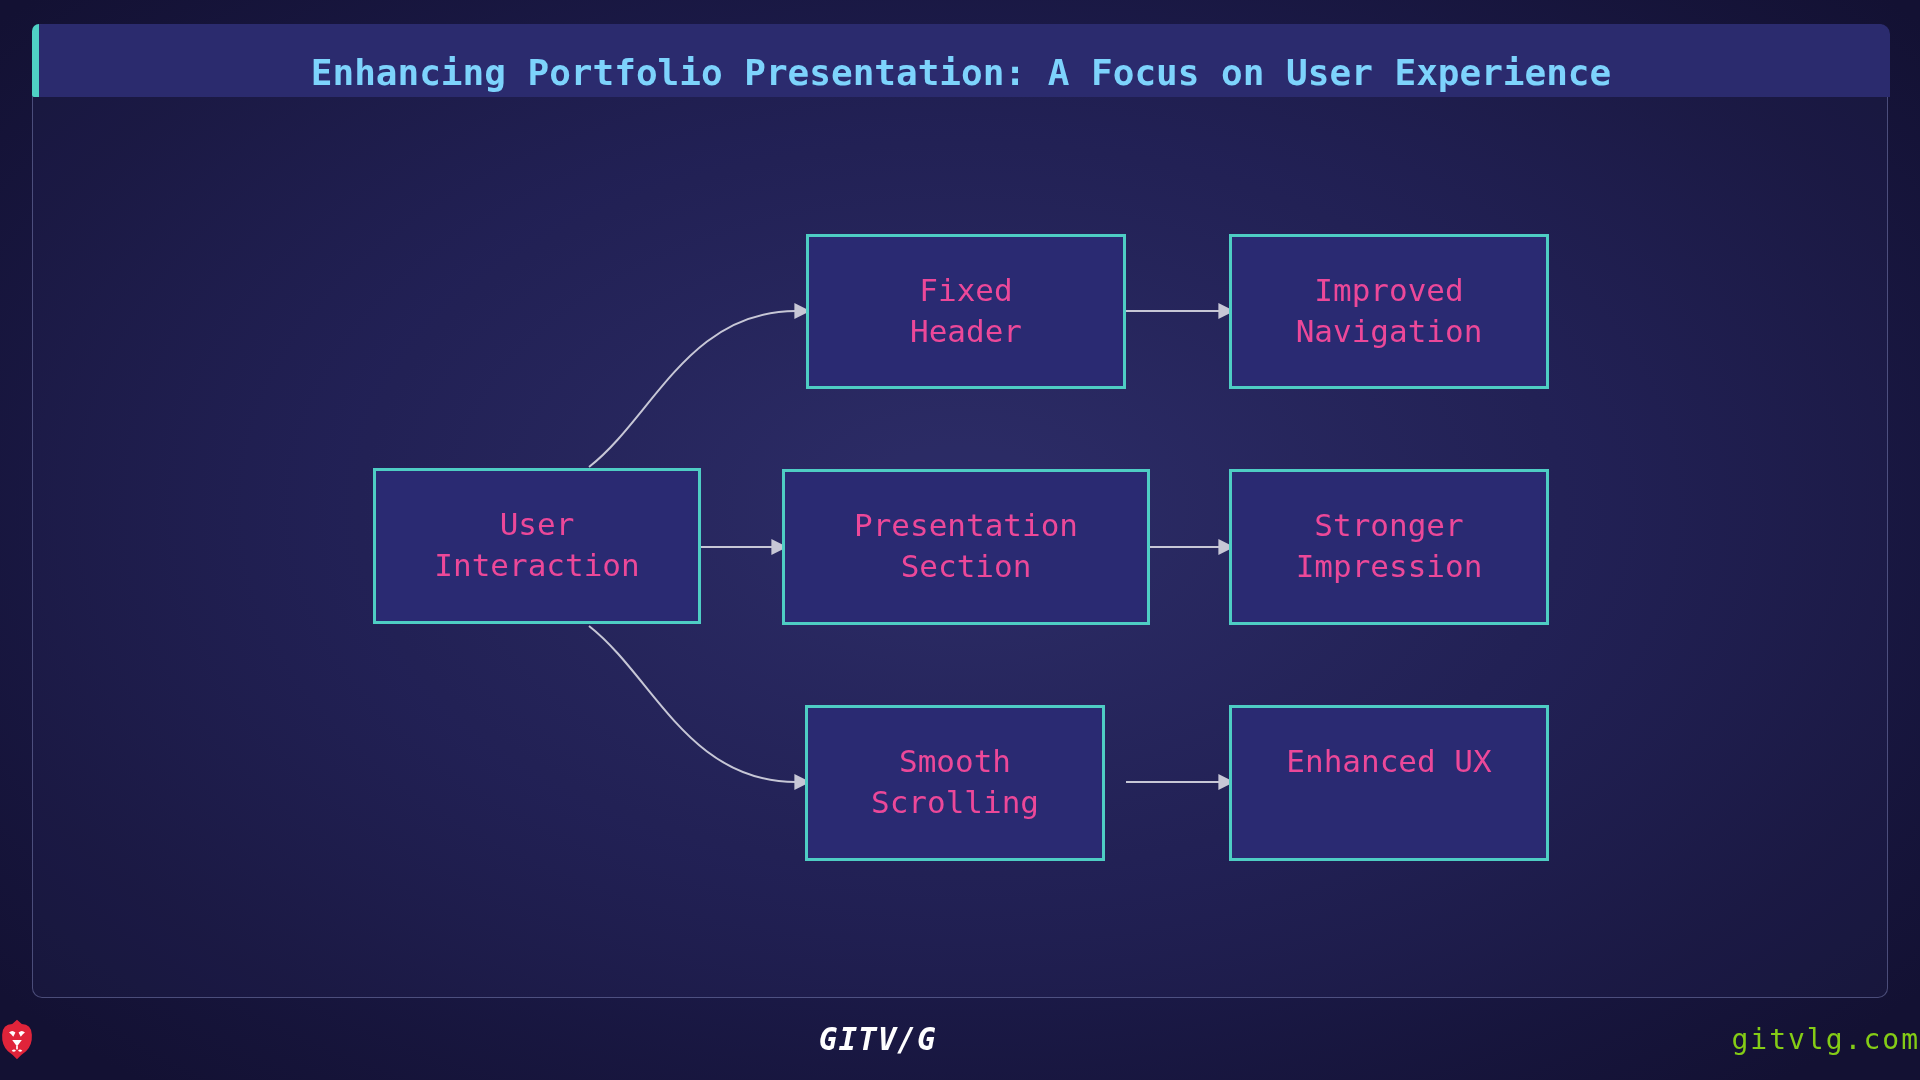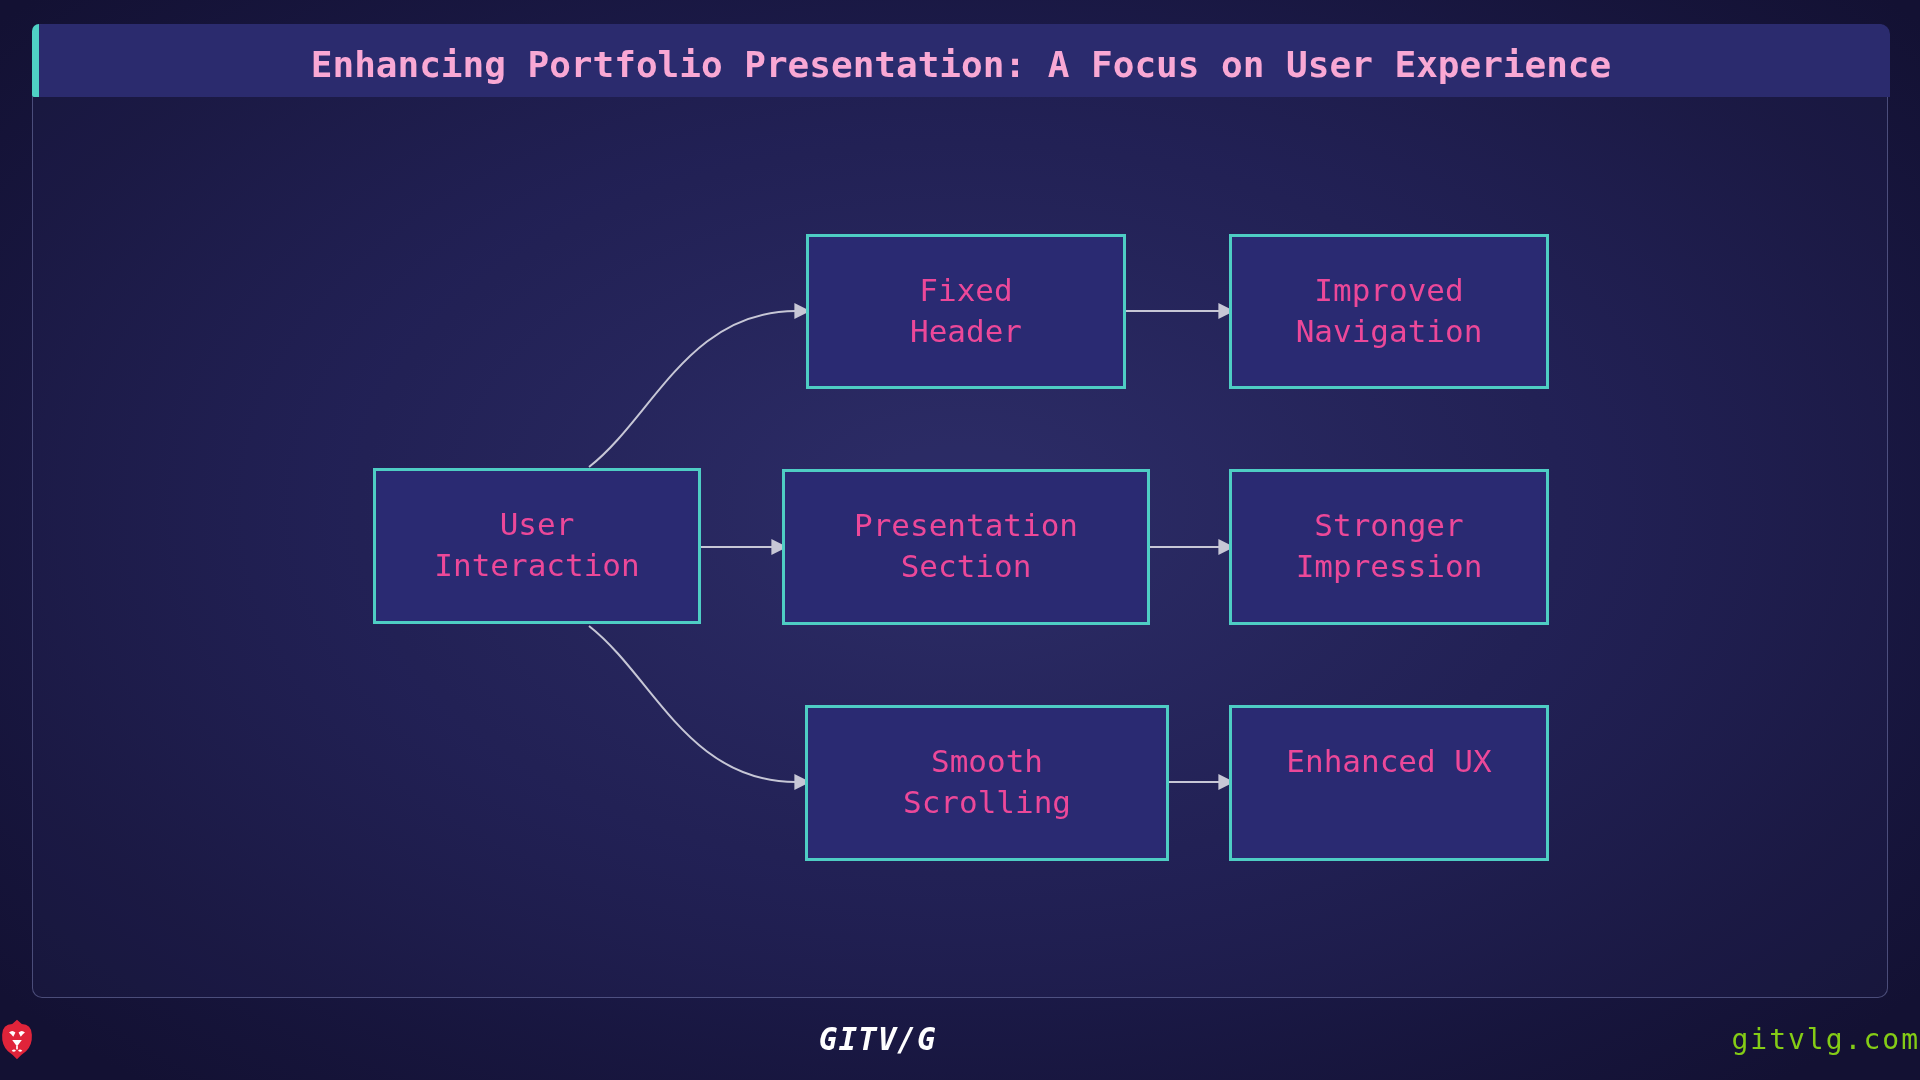--- a/index.html
+++ b/index.html
@@ -19,42 +19,42 @@
   }
   .titlebar{
     position:absolute;left:-1px;top:-1px;width:1858px;height:73px;
     background:#2b2b6e;border-radius:10px 10px 0 0;box-sizing:border-box;
   }
   .accent{
     position:absolute;left:0;top:0;width:7px;height:73px;
     background:#4fd1c5;border-radius:10px 0 0 3px;
   }
   .title-text{
-    position:absolute;left:0;top:4px;width:100%;height:73px;
+    position:absolute;left:0;top:12px;width:100%;height:73px;
     line-height:74px;text-align:center;
-    font-size:36px;font-weight:bold;color:#f9a8d4;letter-spacing:0px;
+    font-size:36px;font-weight:bold;color:#7dd3fc;letter-spacing:0px;
     white-space:nowrap;
   }
   
   .edges{position:absolute;left:0;top:0;width:1856px;height:974px;}
   .node{
     position:absolute;box-sizing:border-box;
     background:#2a2a72;border:3px solid #4ecdc4;
   }
   .node .label{
     position:absolute;left:0;top:33px;width:100%;
     text-align:center;color:#ec4899;
     font-size:31px;line-height:41px;white-space:pre-line;
   }
   .n-user{left:340px;top:443px;width:328px;height:156px;}
   .n-fixed{left:773px;top:209px;width:320px;height:155px;}
   .n-improved{left:1196px;top:209px;width:320px;height:155px;}
   .n-presentation{left:749px;top:444px;width:368px;height:156px;}
   .n-stronger{left:1196px;top:444px;width:320px;height:156px;}
-  .n-smooth{left:772px;top:680px;width:364px;height:156px;}
+  .n-smooth{left:772px;top:680px;width:300px;height:156px;}
   .n-enhanced{left:1196px;top:680px;width:320px;height:156px;}
   
   .footer{
     position:absolute;left:0;top:998px;width:1920px;height:82px;
     display:flex;align-items:center;justify-content:space-between;gap:16px;
   }
   .brand{
     color:#ffffff;font-size:31px;font-weight:bold;font-style:italic;
     letter-spacing:1px;
   }

